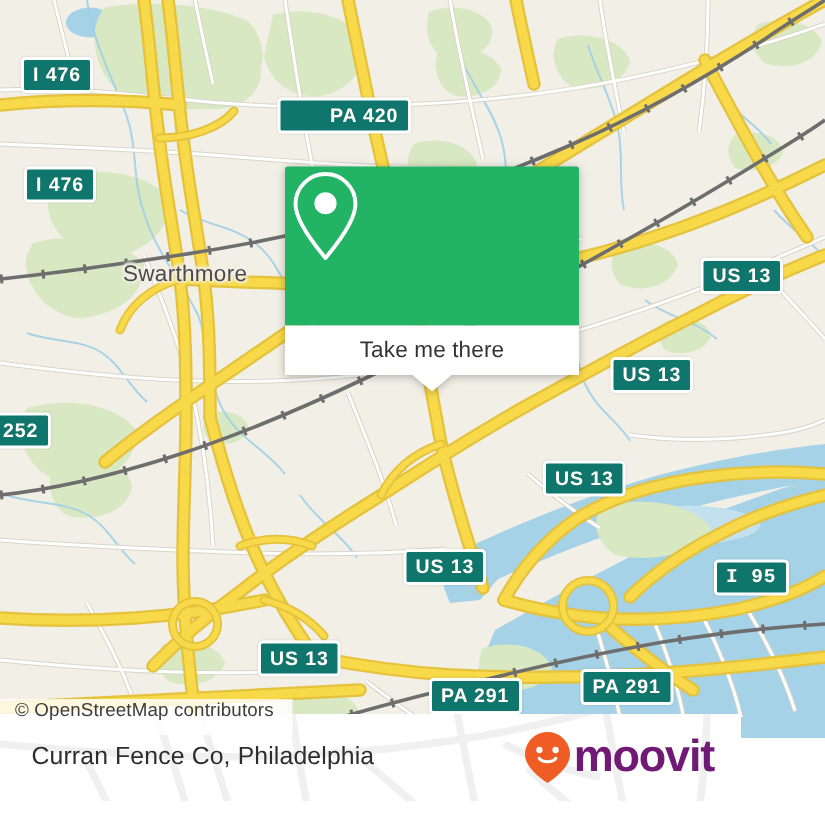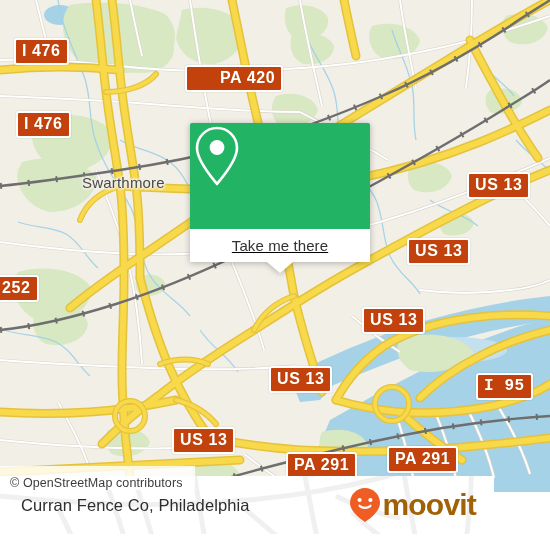--- a/index.html
+++ b/index.html
@@ -16,25 +16,25 @@
     position: absolute; left: 0; top: 0;
     width: 550px; height: 492px;
     background: #f2efe7;
     overflow: hidden;
   }
   .map svg { position: absolute; left: 0; top: 0; display: block; }
 
   
   .shield {
     position: absolute;
-    background: #c2410c;
+    background: #0f766e;
     border: 2px solid #ffffff;
     border-radius: 3px;
     color: #ffffff;
-    font-size: 16px;
+    font-size: 13px;
     font-weight: bold;
     letter-spacing: 0.6px;
     line-height: 1;
     padding: 3px 6px 4px 6px;
     white-space: nowrap;
     text-shadow: 0 0 1px rgba(120,100,0,.30);
     box-shadow: 0 0 0 1px rgba(0,0,0,0.04);
   }
 
   
@@ -47,24 +47,23 @@
     text-shadow:
        1.6px 0 1.6px #f2efe7, -1.6px 0 1.6px #f2efe7,
        0 1.6px 1.6px #f2efe7, 0 -1.6px 1.6px #f2efe7,
        1.2px 1.2px 1.6px #f2efe7, -1.2px -1.2px 1.6px #f2efe7;
     padding-left: 14px;
   }
 
   
   .popup {
     position: absolute;
-    left: 190px; top: 123px;
-    width: 180px;
+    left: 190px; top: 111px;
+    width: 196px;
     filter: drop-shadow(0 1px 3px rgba(0,0,0,0.28));
-    text-decoration: underline;
   }
   .popup-top {
     height: 106px;
     background: #22b364;
     border-radius: 2px 2px 0 0;
     display: flex; align-items: center; justify-content: center;
   }
   .popup-bottom {
     height: 33px;
     background: #ffffff;
@@ -85,21 +84,21 @@
     border-top: 11px solid #ffffff;
   }
   .pin-icon { display: block; }
 
   
   .attrib {
     position: absolute;
     left: 0; top: 466px;
     height: 24px;
     padding: 0 12px 0 10px;
-    display: flex; align-items: flex-end;
+    display: flex; align-items: flex-start;
     background: rgba(255,255,255,0.82);
     color: #3d3d3d;
     font-size: 12.5px;
     letter-spacing: .1px;
     white-space: nowrap;
     z-index: 6;
   }
 
   
   .footer {
@@ -121,21 +120,21 @@
     z-index: 2;
   }
   .footer-logo {
     position: absolute;
     right: 18px; top: 50%;
     transform: translateY(-50%);
     display: flex; align-items: center; gap: 1px;
     z-index: 2;
   }
   .logo-word {
-    color: #a16207;
+    color: #701a75;
     font-size: 30px;
     font-weight: bold;
     letter-spacing: -0.8px;
     line-height: 1;
   }
 </style>
 </head>
 <body>
 
 <div id="root">

